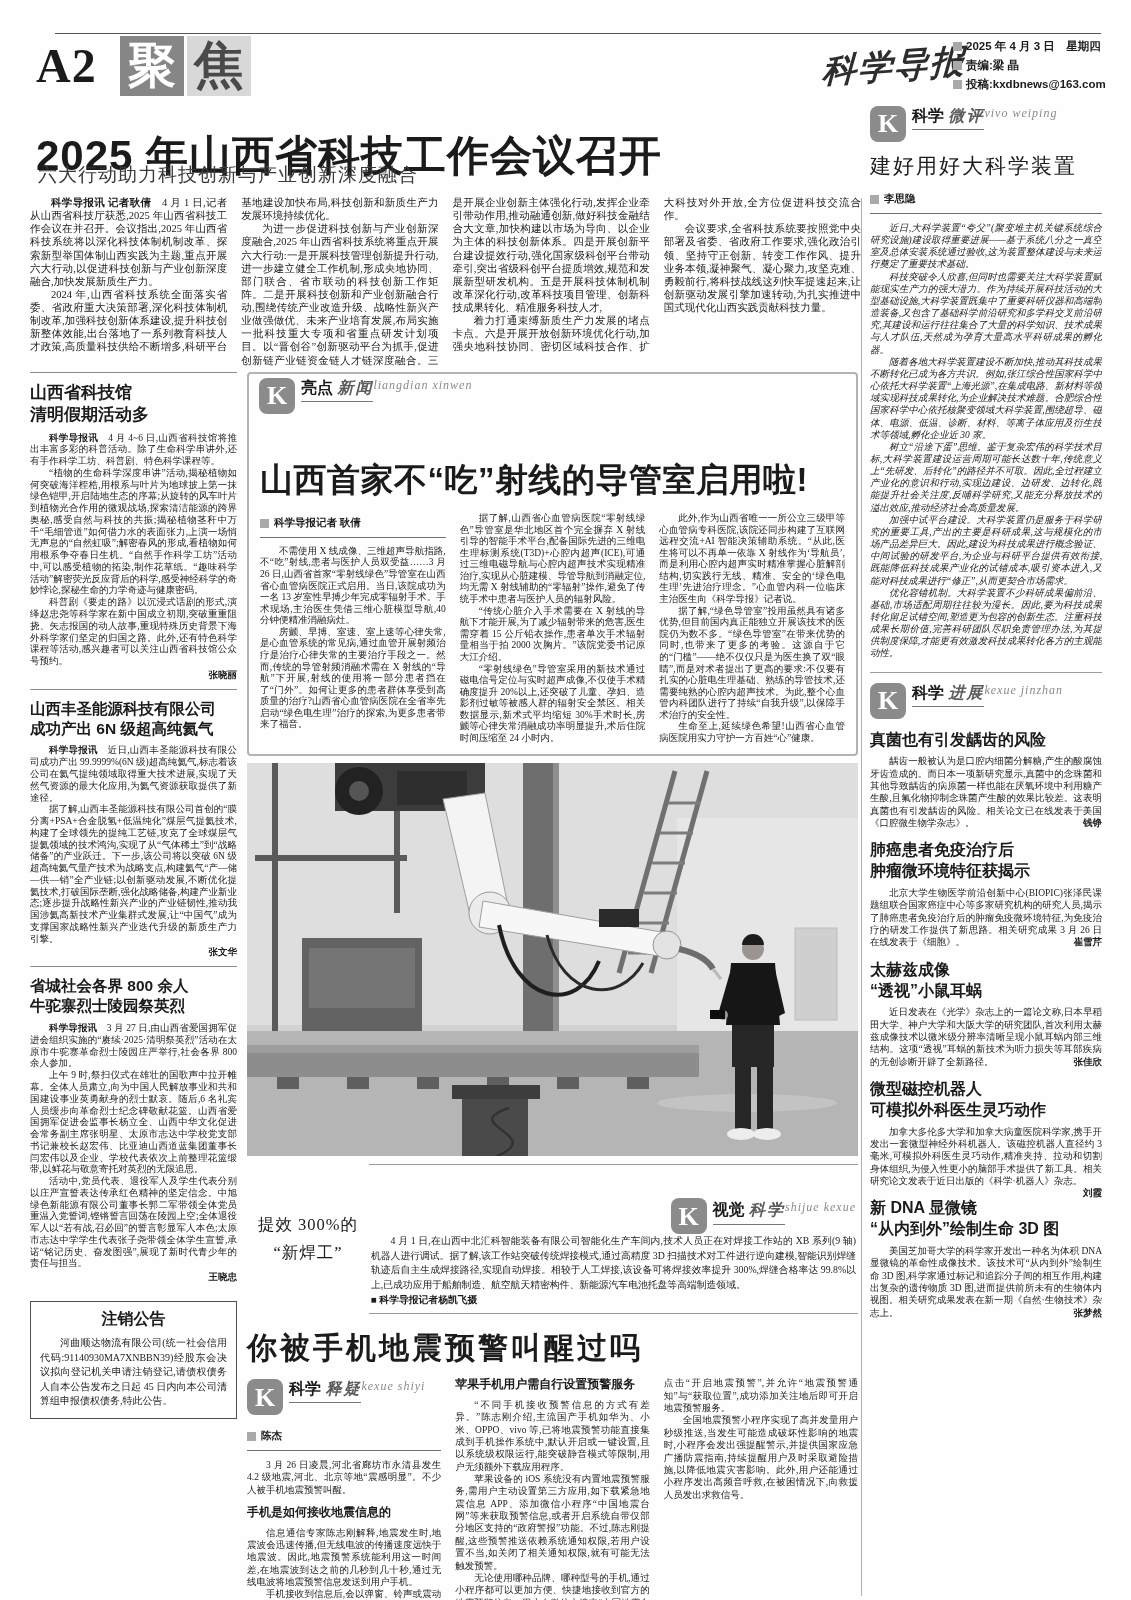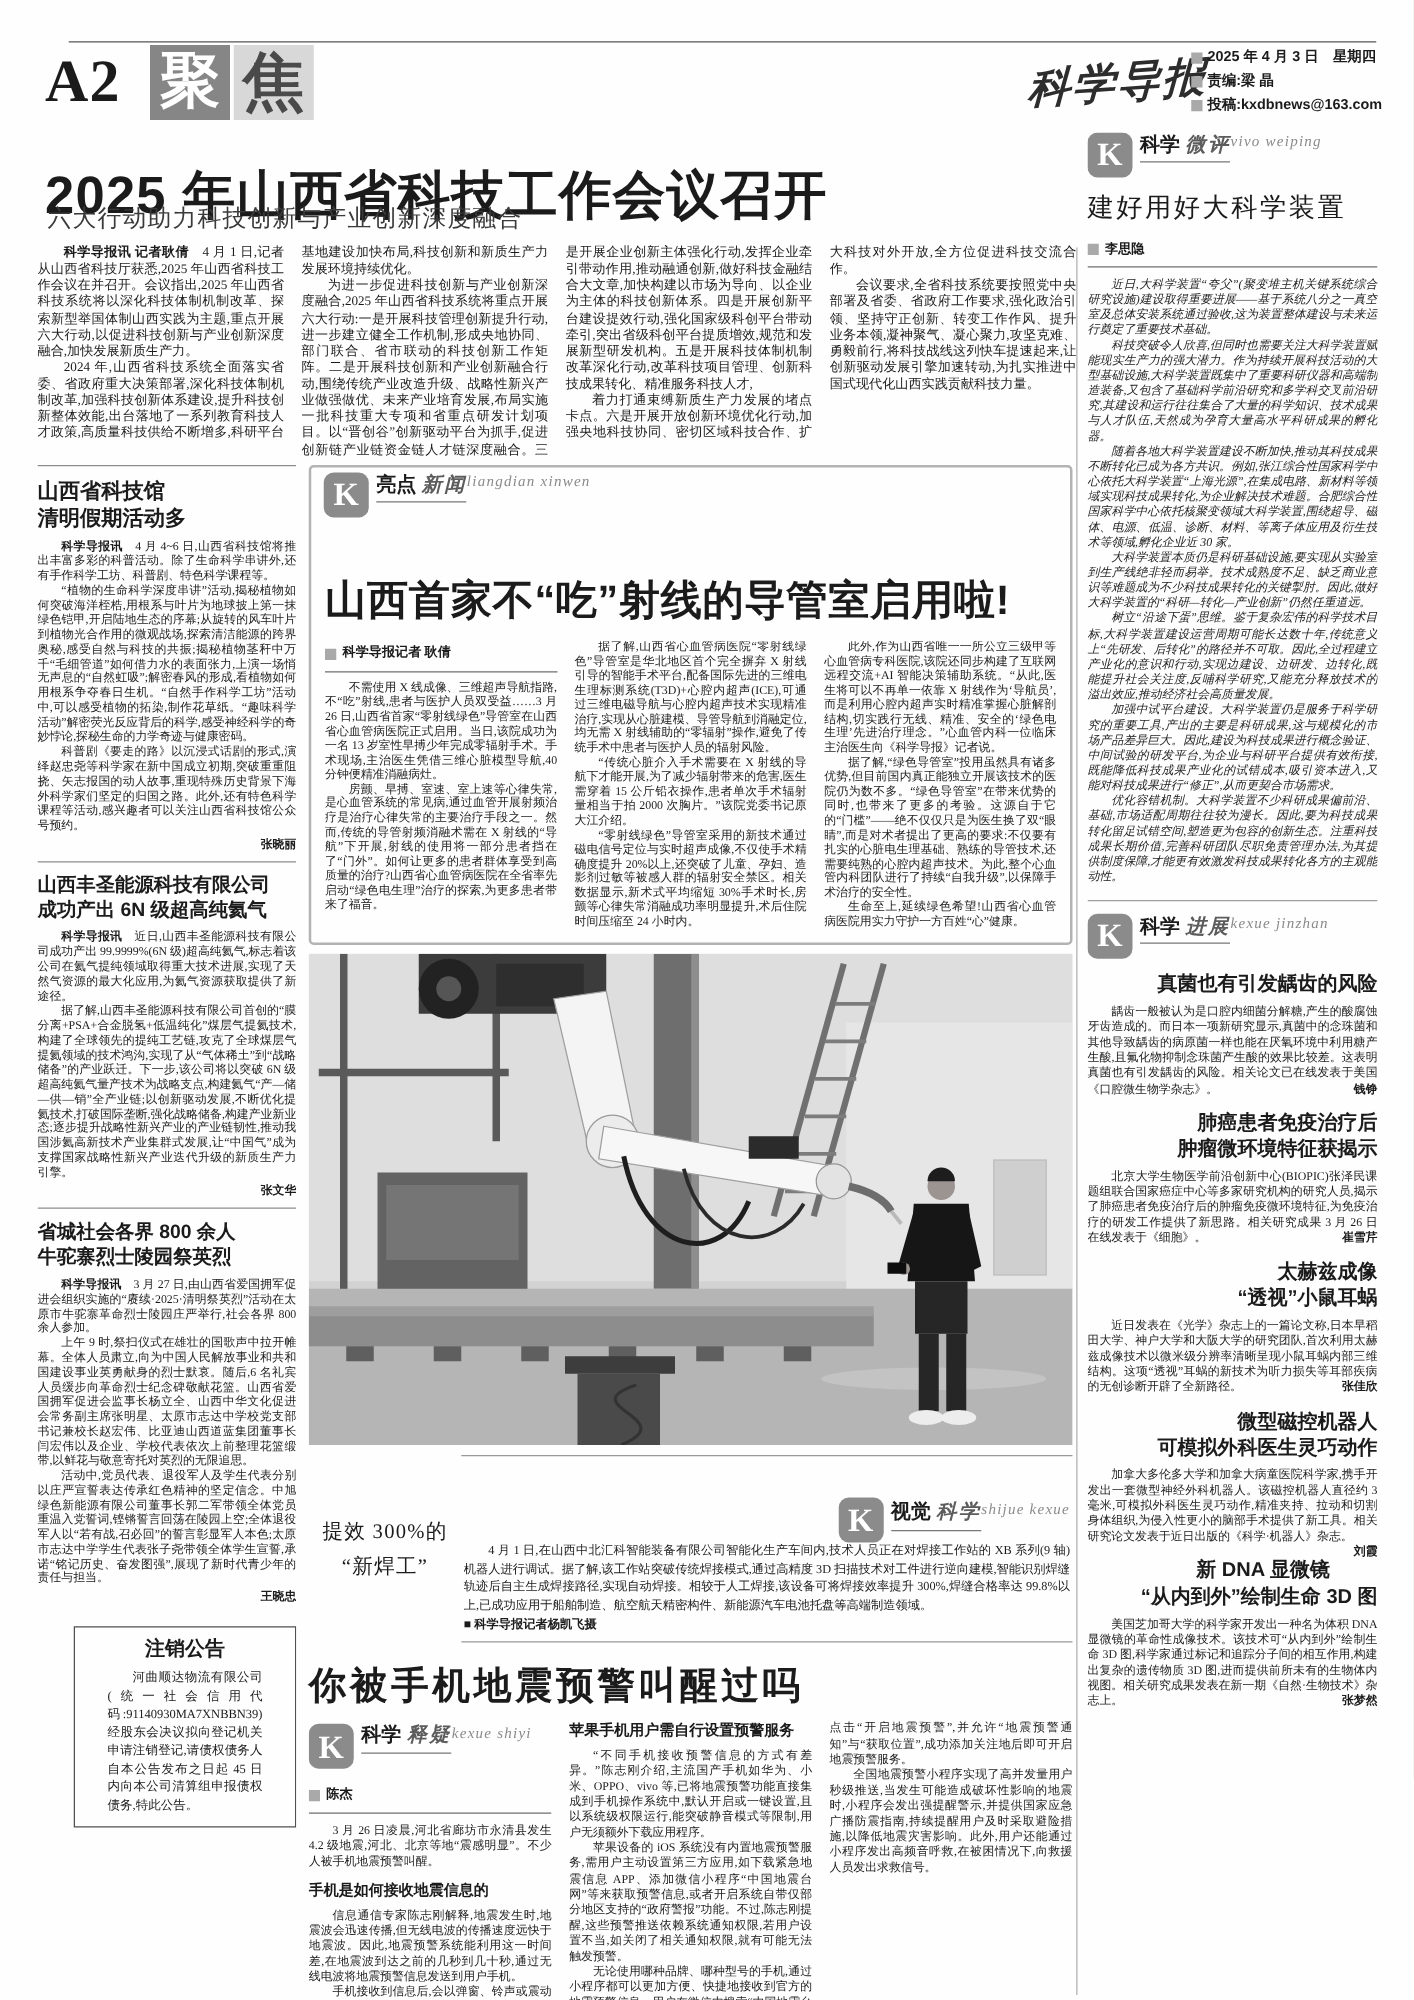--- a/index.html
+++ b/index.html
@@ -28,21 +28,21 @@
              font-size:10.5px;line-height:1.25;text-align:justify;}
   p.pg{margin:0;text-indent:2em;}
   
   .leftcol{position:absolute;left:30px;top:372px;width:207px;height:1226px;overflow:hidden;}
   .lt-art{border-top:1px solid #8c8c8c;padding:9px 0 7px;}
   .lt-title{font-family:"Liberation Sans","DejaVu Sans",sans-serif;font-weight:bold;font-size:17px;
             line-height:1.28;white-space:pre-line;margin:0 0 7px;}
   .lt-title.small{font-size:15.5px;}
   .lt-body{font-size:9.5px;line-height:1.24;text-align:justify;}
   .sign{text-align:right;font-weight:bold;font-size:9.5px;margin-top:1px;}
-  .notice{border:1.5px solid #4f4f4f;margin-top:10px;padding:7px 26px 9px;margin-left:29px;}
+  .notice{border:1.5px solid #4f4f4f;margin-top:10px;padding:7px 9px 9px;}
   .notice h3{margin:0 0 6px;text-align:center;font-size:16px;font-family:"Liberation Sans","DejaVu Sans",sans-serif;}
   .notice p{margin:0;font-size:10px;line-height:1.45;text-indent:2em;text-align:justify;}
   
   .klogo{display:flex;align-items:flex-start;gap:6px;}
   .kbox{width:36px;height:36px;background:#8b8b8b;border-radius:8px;color:#fff;flex:0 0 auto;
         font-size:26px;font-weight:bold;display:flex;align-items:center;justify-content:center;}
   .ktxt{display:flex;flex-direction:row;}
   .krow1{font-family:"Liberation Sans","DejaVu Sans",sans-serif;font-weight:bold;font-size:16px;
          border-bottom:1px solid #777;padding-bottom:2px;white-space:nowrap;}
   .krow1 i{font-family:"Liberation Serif","DejaVu Serif",serif;color:#5c5c5c;letter-spacing:2px;}
@@ -76,21 +76,21 @@
   
   .vrule{position:absolute;left:861px;top:198px;width:1px;height:1398px;background:#b0b0b0;}
   .rightcol{position:absolute;left:870px;top:106px;width:232px;height:1492px;overflow:hidden;}
   .wp-title{font-size:21px;font-weight:normal;letter-spacing:2px;margin:10px 0 8px;
             font-family:"Liberation Sans","DejaVu Sans",sans-serif;white-space:nowrap;}
   .wp-body{font-size:9.5px;line-height:1.28;text-align:justify;font-style:italic;color:#222;}
   .wp-body p{margin:0;text-indent:2em;}
   .rdiv{border:none;border-top:1px solid #9d9d9d;margin:12px 0 10px;}
   .jz-item{margin-top:11px;}
   .jz-title{font-family:"Liberation Sans","DejaVu Sans",sans-serif;font-weight:600;font-size:16px;
-            line-height:1.3;white-space:pre-line;margin:0 0 5px;text-align:right;}
+            line-height:1.3;white-space:pre-line;margin:0 0 5px;}
   .jz-body{margin:0;font-size:9.5px;line-height:1.3;text-align:justify;text-indent:2em;}
   .jsign{float:right;font-weight:bold;font-style:normal;}
 </style>
 </head>
 <body>
 
 <div class="page">
 
   <div class="toprule"></div>
   <div class="pageno">A2</div>
@@ -323,21 +323,20 @@
     </div>
     <h2 class="wp-title">建好用好大科学装置</h2>
     <div class="byline">
       <span class="sq"></span>
       <span>李思隐</span>
     </div>
     <div class="wp-body">
       <p>近日,大科学装置“夸父”(聚变堆主机关键系统综合研究设施)建设取得重要进展——基于系统八分之一真空室及总体安装系统通过验收,这为装置整体建设与未来运行奠定了重要技术基础。</p>
       <p>科技突破令人欣喜,但同时也需要关注大科学装置赋能现实生产力的强大潜力。作为持续开展科技活动的大型基础设施,大科学装置既集中了重要科研仪器和高端制造装备,又包含了基础科学前沿研究和多学科交叉前沿研究,其建设和运行往往集合了大量的科学知识、技术成果与人才队伍,天然成为孕育大量高水平科研成果的孵化器。</p>
       <p>随着各地大科学装置建设不断加快,推动其科技成果不断转化已成为各方共识。例如,张江综合性国家科学中心依托大科学装置“上海光源”,在集成电路、新材料等领域实现科技成果转化,为企业解决技术难题。合肥综合性国家科学中心依托核聚变领域大科学装置,围绕超导、磁体、电源、低温、诊断、材料、等离子体应用及衍生技术等领域,孵化企业近 30 家。</p>
-      <p>大科学装置本质仍是科研基础设施,要实现从实验室到生产线绝非轻而易举。技术成熟度不足、缺乏商业意识等难题成为不少科技成果转化的关键掣肘。因此,做好大科学装置的“科研—转化—产业创新”仍然任重道远。</p>
       <p>树立“沿途下蛋”思维。鉴于复杂宏伟的科学技术目标,大科学装置建设运营周期可能长达数十年,传统意义上“先研发、后转化”的路径并不可取。因此,全过程建立产业化的意识和行动,实现边建设、边研发、边转化,既能提升社会关注度,反哺科学研究,又能充分释放技术的溢出效应,推动经济社会高质量发展。</p>
       <p>加强中试平台建设。大科学装置仍是服务于科学研究的重要工具,产出的主要是科研成果,这与规模化的市场产品差异巨大。因此,建设为科技成果进行概念验证、中间试验的研发平台,为企业与科研平台提供有效衔接,既能降低科技成果产业化的试错成本,吸引资本进入,又能对科技成果进行“修正”,从而更契合市场需求。</p>
       <p>优化容错机制。大科学装置不少科研成果偏前沿、基础,市场适配周期往往较为漫长。因此,要为科技成果转化留足试错空间,塑造更为包容的创新生态。注重科技成果长期价值,完善科研团队尽职免责管理办法,为其提供制度保障,才能更有效激发科技成果转化各方的主观能动性。</p>
     </div>
 
     <hr class="rdiv">
 
     <div class="klogo">
       <span class="kbox">K</span>
       <span class="ktxt">

